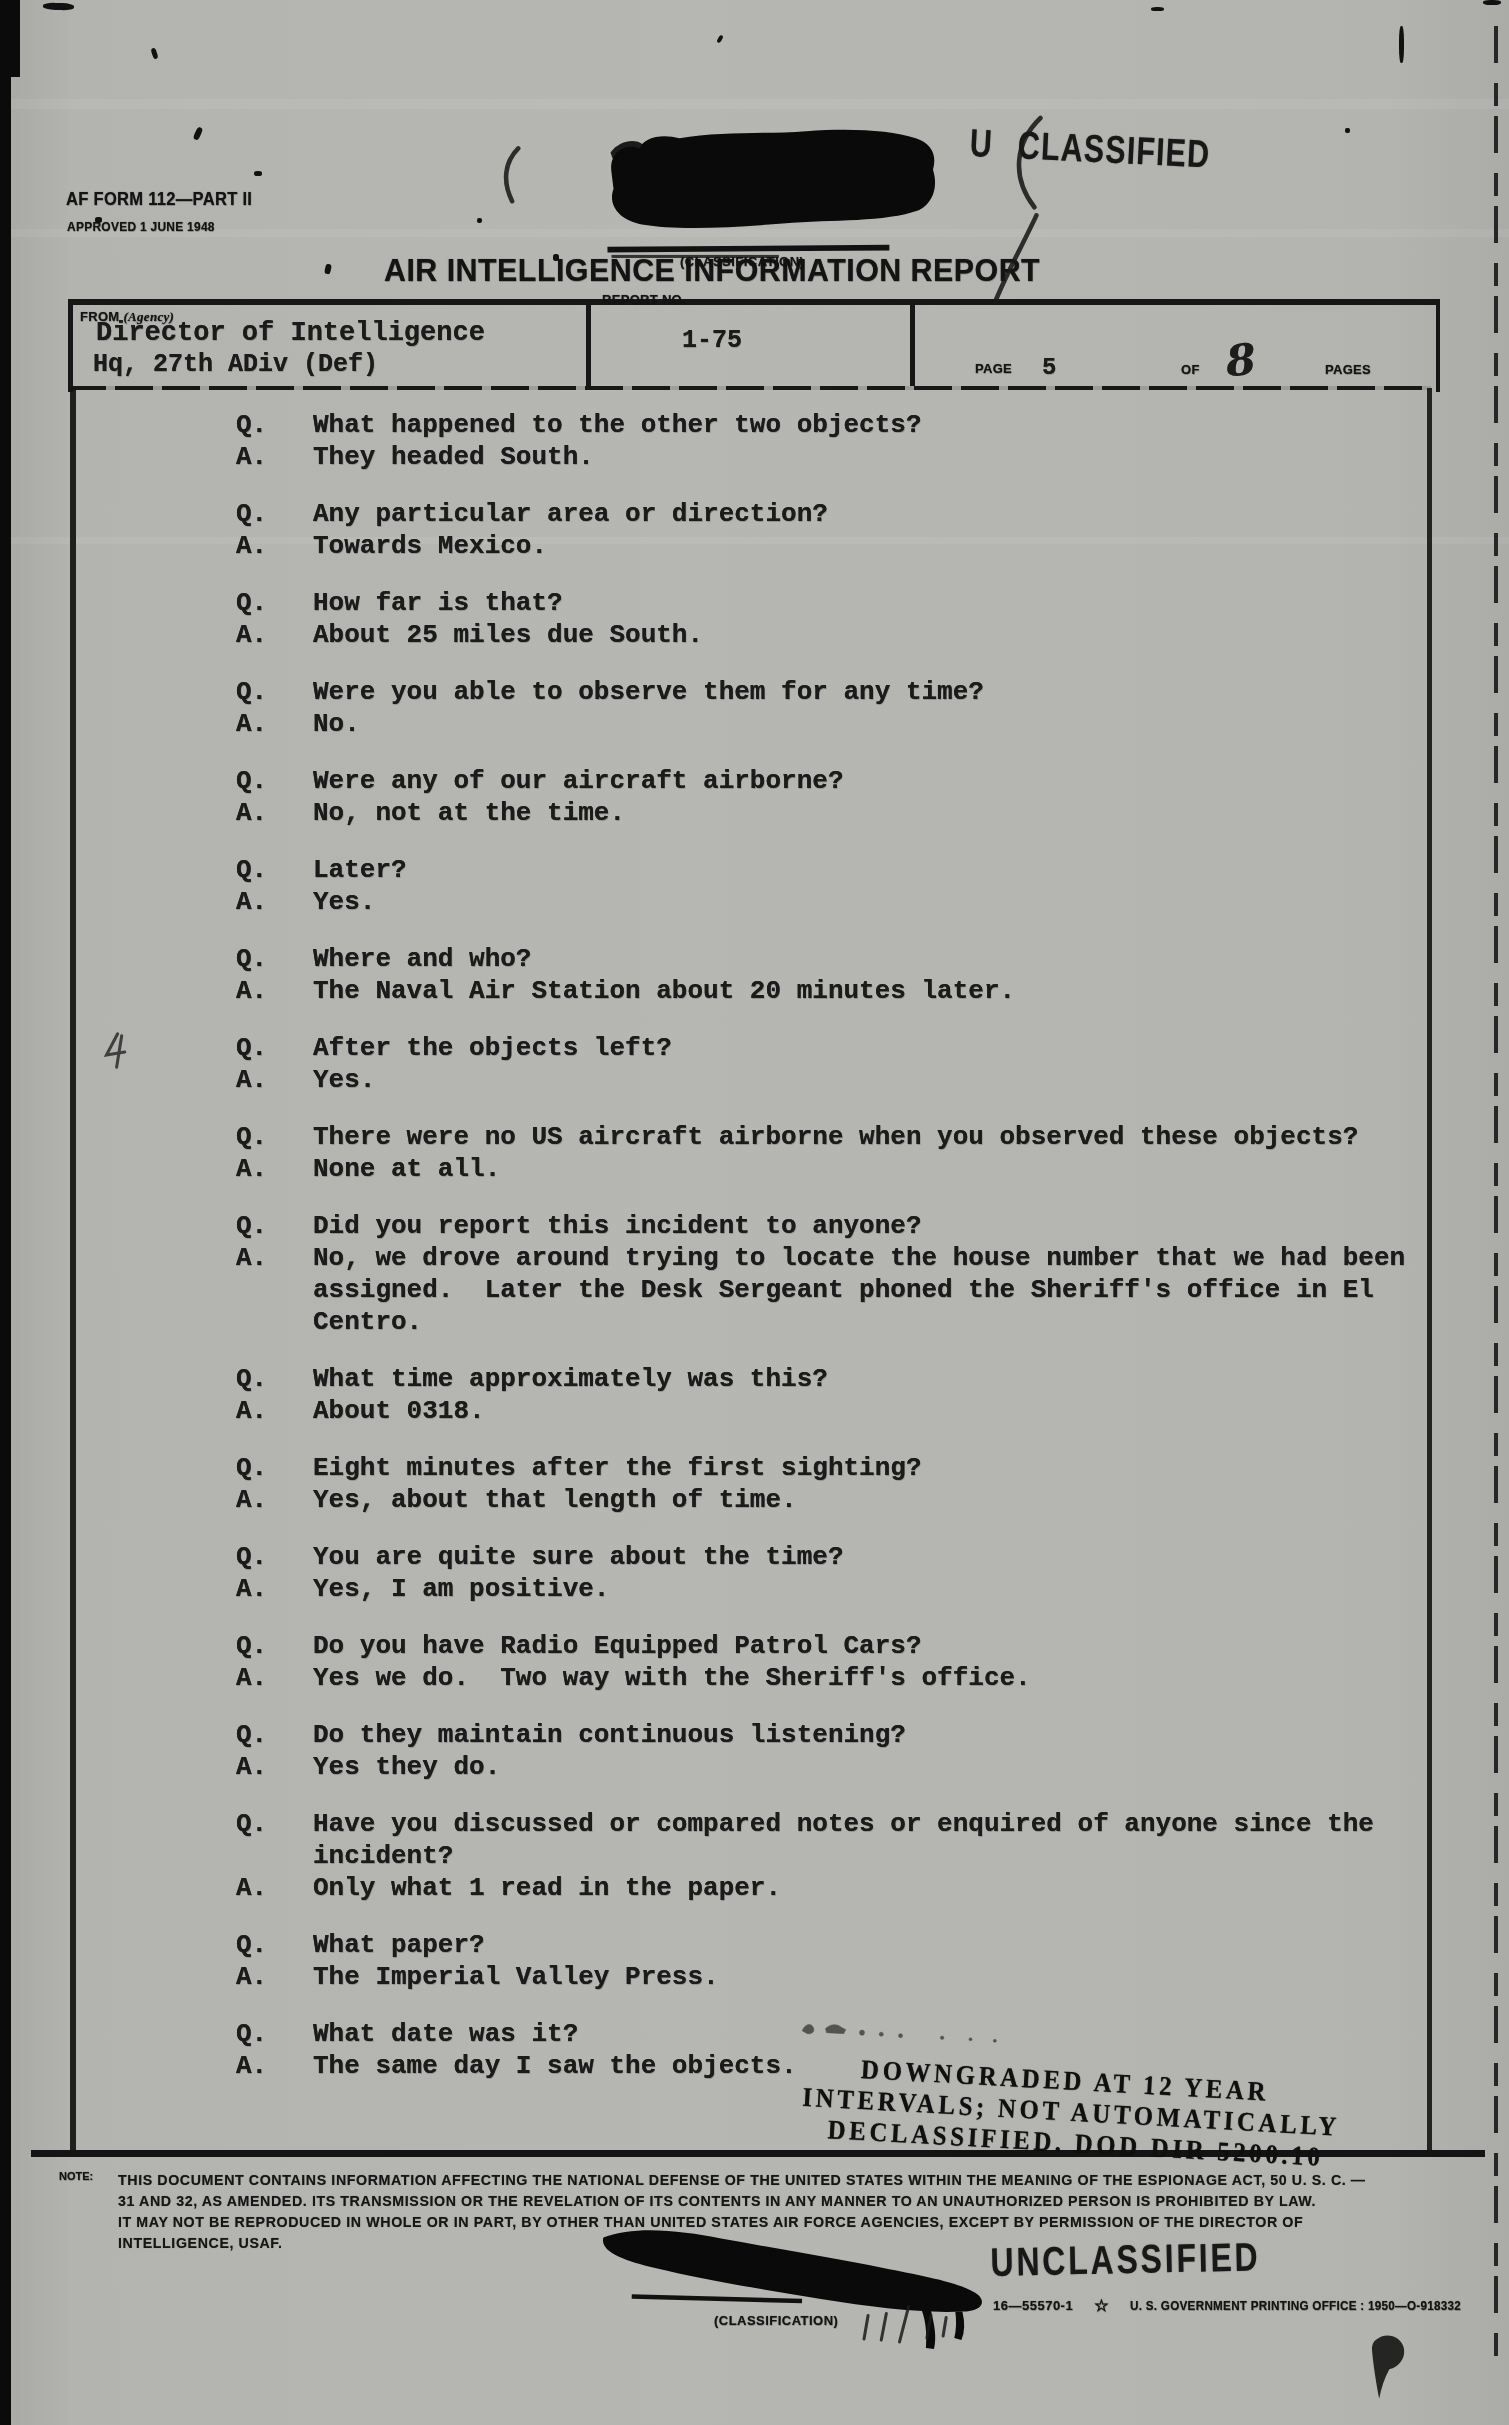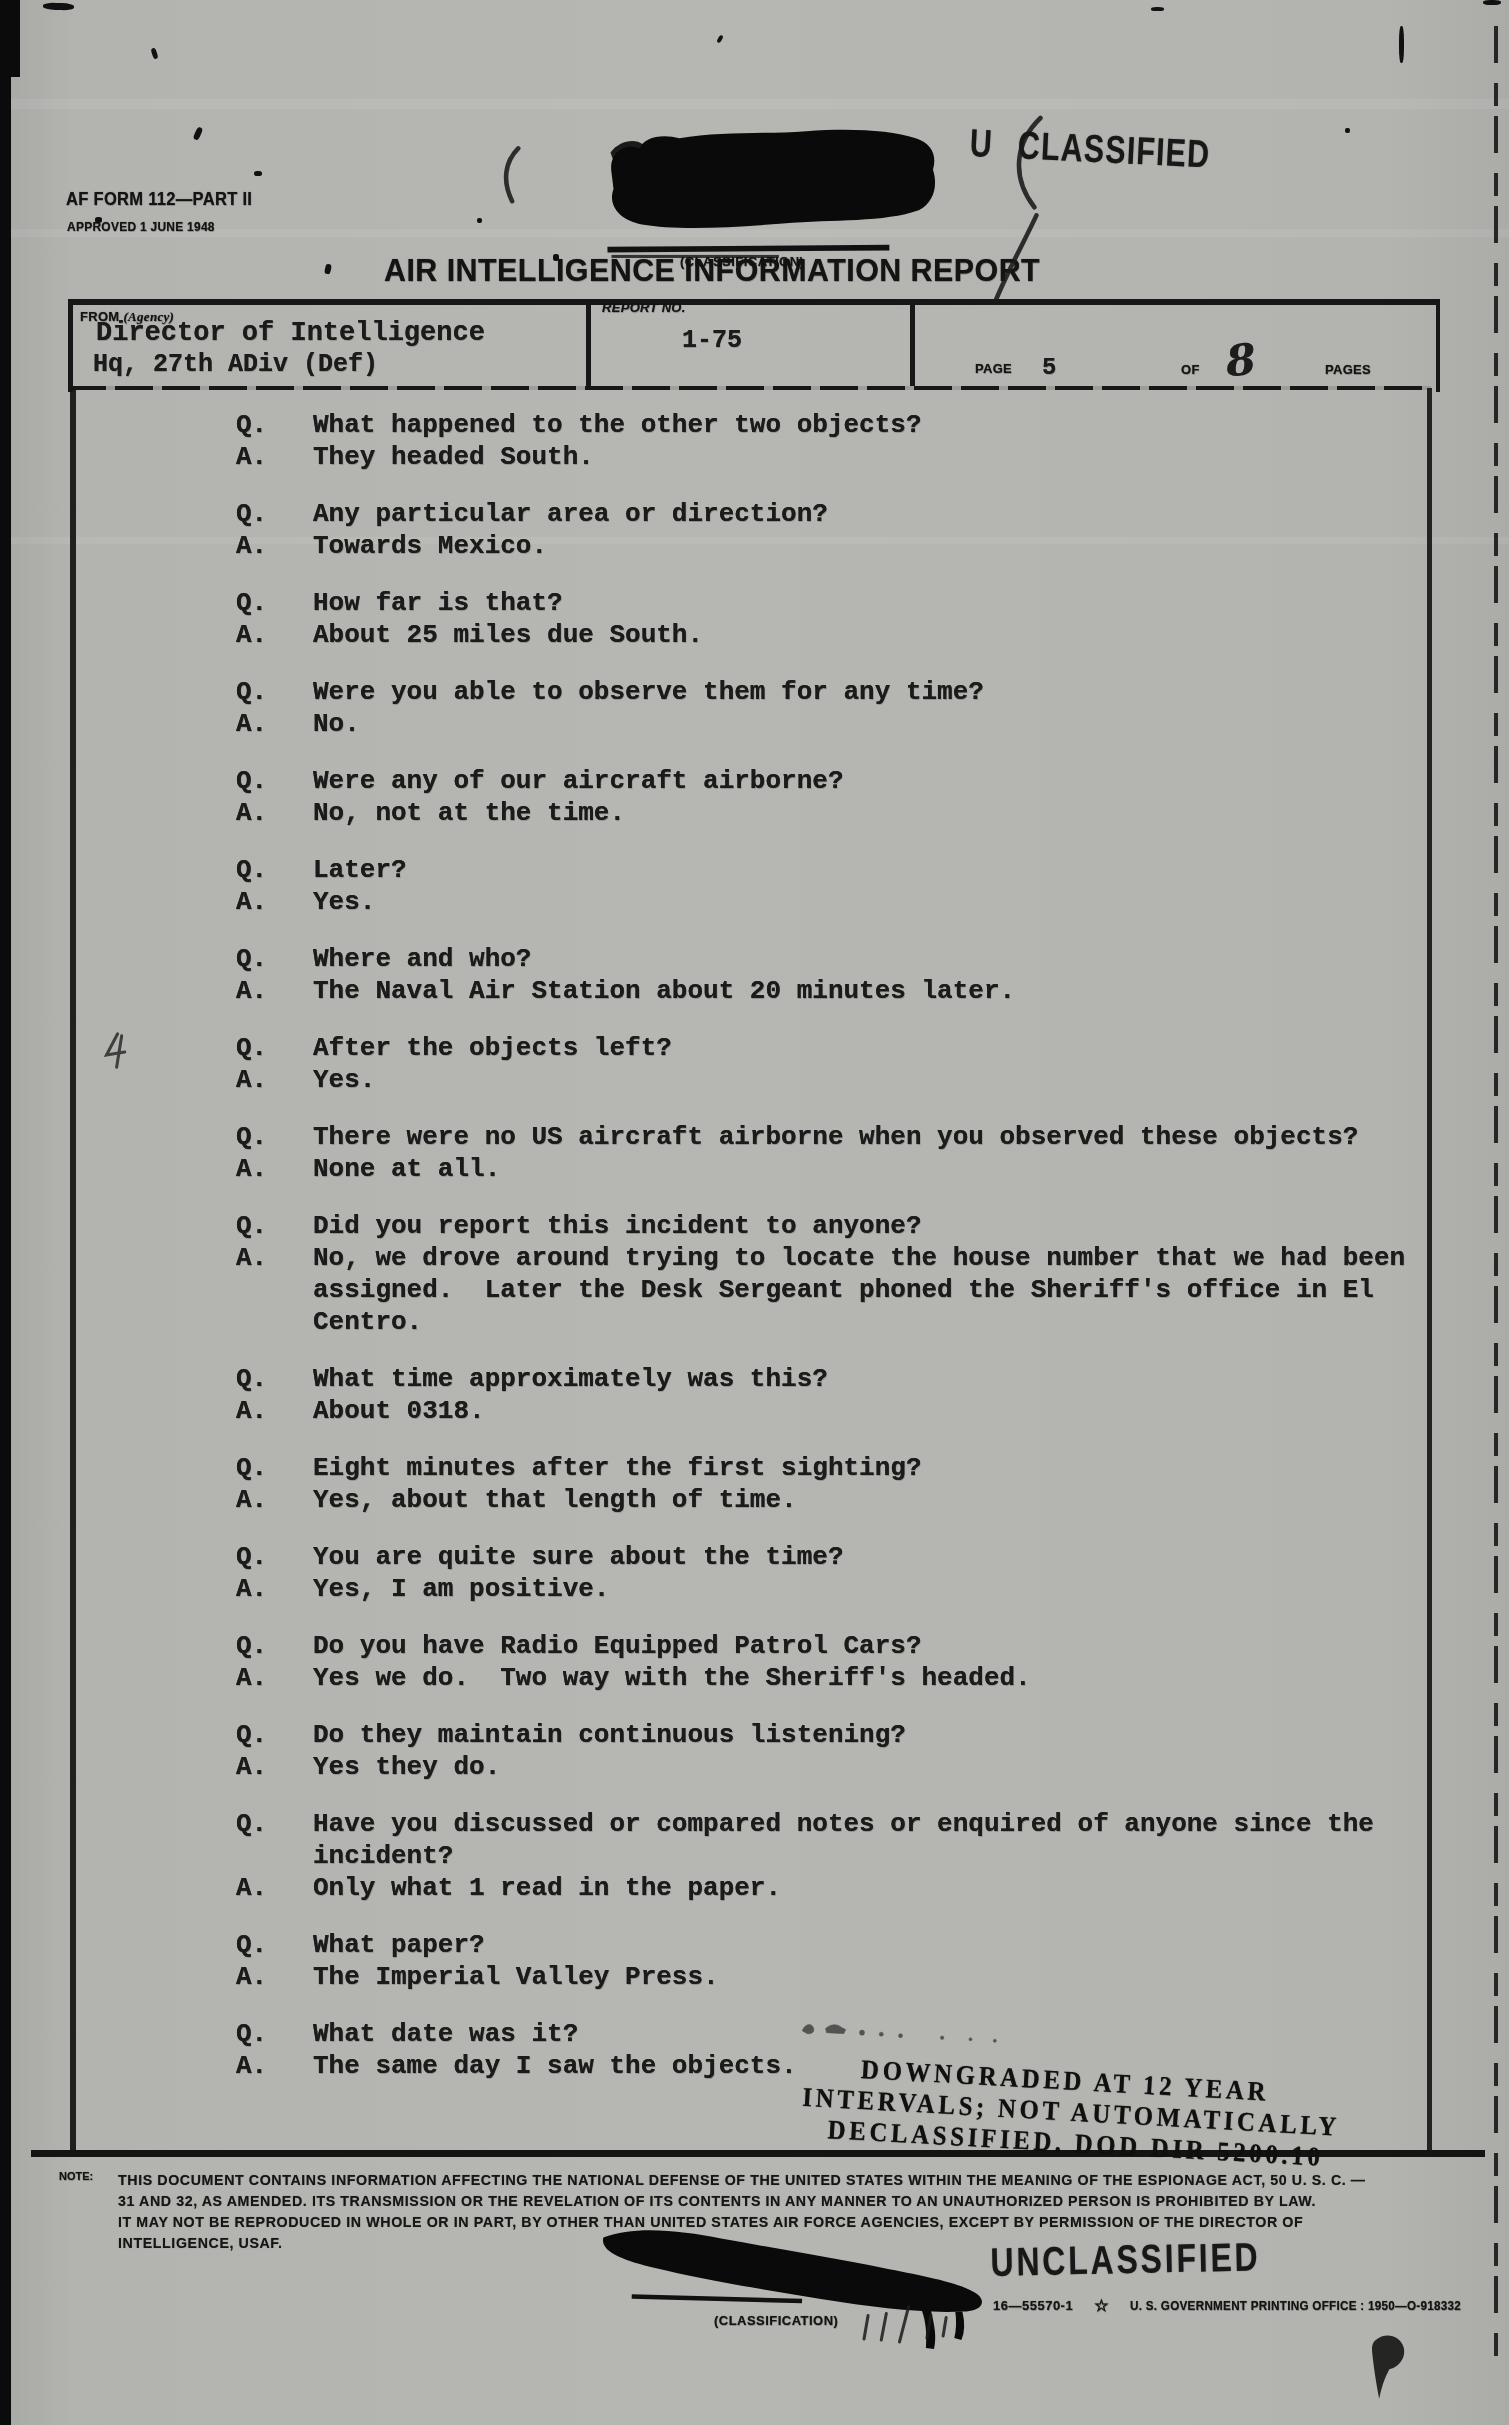--- a/index.html
+++ b/index.html
@@ -32,21 +32,21 @@
   .tbl{left:68px;top:299px;width:1363px;height:87px;border-top:6.6px solid #171717;
        border-left:5.6px solid #171717;border-right:4.6px solid #171717;}
   .tbl-bottom{left:68px;top:386px;width:1363px;height:4px;
        background:repeating-linear-gradient(90deg,#171717 0 38px,rgba(23,23,23,.15) 38px 47px);}
   .tbl-div{top:304px;width:4.6px;height:82px;background:#171717;}
   .lbl{font-size:13px;font-weight:bold;letter-spacing:0.3px;}
   .from-label{left:80px;top:309px;}
   .from-label i{font-family:"Liberation Serif",serif;}
   .from-1{left:96px;top:319px;font-size:27px;line-height:29px;white-space:nowrap;}
   .from-2{left:93px;top:350px;font-size:25px;white-space:nowrap;}
-  .report-label{left:602px;top:300px;font-style:italic;}
+  .report-label{left:602px;top:292px;}
   .report-no{left:682px;top:326px;font-size:25px;}
   .page-lbl{left:975px;top:361px;}
   .page-num{left:1042px;top:354px;font-size:24px;}
   .of-lbl{left:1157px;top:362px;margin-left:24px;}
   .total-pages{left:1226px;top:335px;font-family:"DejaVu Serif",serif;font-style:italic;font-weight:bold;
                font-size:43px;transform:rotate(-5deg);color:#1d1d1d;text-shadow:0 0 0.5px rgba(20,20,20,.6);}
   .pages-lbl{left:1325px;top:362px;}
 
   
   .rule-left{left:70px;top:388px;width:5.6px;height:1762px;background:#141414;opacity:.93;}
@@ -261,21 +261,21 @@
           <span class="qa-text">Yes, I am positive.</span>
         </div>
       </div>
       <div class="qa-group">
         <div class="qa-line q">
           <span class="qa-tag">Q.</span>
           <span class="qa-text">Do you have Radio Equipped Patrol Cars?</span>
         </div>
         <div class="qa-line a">
           <span class="qa-tag">A.</span>
-          <span class="qa-text">Yes we do.  Two way with the Sheriff's headed.</span>
+          <span class="qa-text">Yes we do.  Two way with the Sheriff's office.</span>
         </div>
       </div>
       <div class="qa-group">
         <div class="qa-line q">
           <span class="qa-tag">Q.</span>
           <span class="qa-text">Do they maintain continuous listening?</span>
         </div>
         <div class="qa-line a">
           <span class="qa-tag">A.</span>
           <span class="qa-text">Yes they do.</span>

